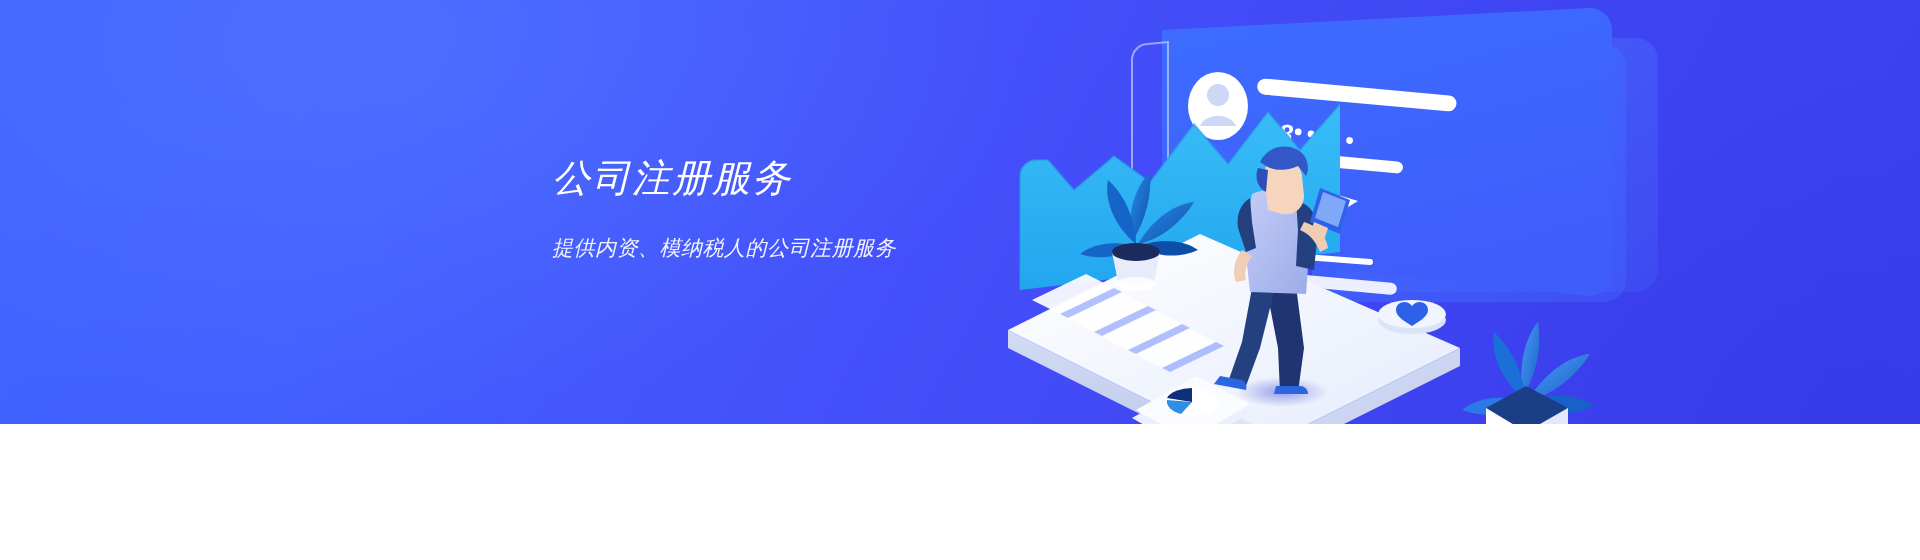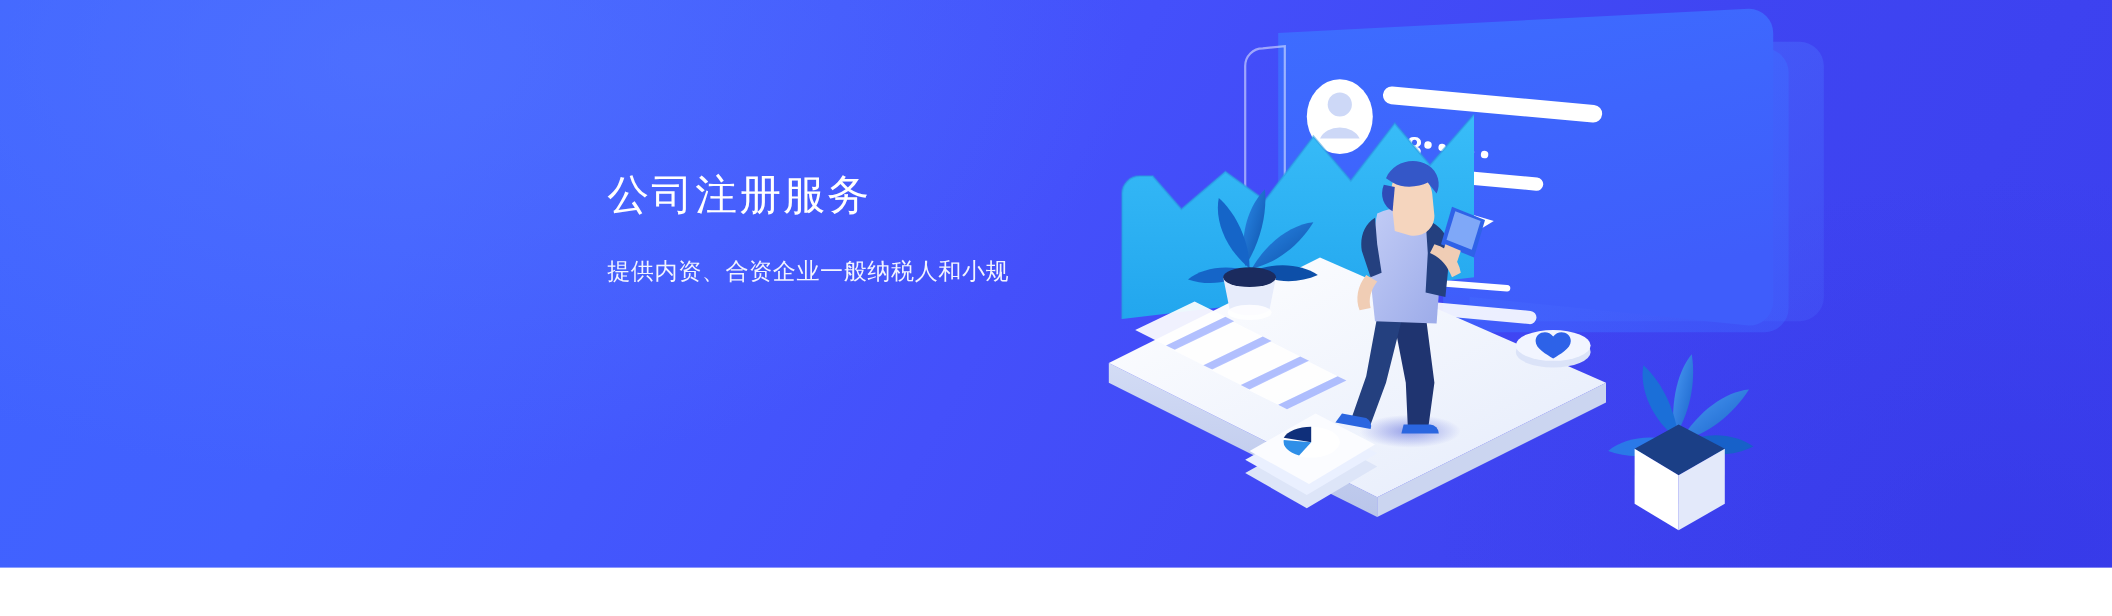--- a/index.html
+++ b/index.html
@@ -1,22 +1,23 @@
 <!DOCTYPE html>
 <html><head>
 <meta charset="utf-8">
 <style>
   html,body{margin:0;padding:0;}
   body{
     width:1920px;height:560px;overflow:hidden;
     font-family:"Liberation Sans","DejaVu Sans",sans-serif;
   }
   #banner{
-    position:relative;width:1920px;height:516px;overflow:hidden;
+    position:relative;width:1920px;height:424px;overflow:hidden;
     background:linear-gradient(118deg,#3f64ff 0%,#4260ff 22%,#4450fb 48%,#3f45f2 72%,#3b3fee 100%);
+    font-style:italic;
   }
   #banner:before{
     content:"";position:absolute;inset:0;
     background:radial-gradient(1100px 620px at 18% 10%, rgba(86,122,255,.55) 0%, rgba(86,122,255,0) 62%);
     pointer-events:none;
   }
   #banner:after{
     content:"";position:absolute;inset:0;
     background:radial-gradient(900px 560px at 96% 96%, rgba(50,52,226,.45) 0%, rgba(50,52,226,0) 60%);
     pointer-events:none;
@@ -39,21 +40,21 @@
   #art svg{display:block;width:1020px;height:560px;}
 </style>
 </head>
 <body>
 
 <div id="banner">
 
   <div class="copy">
     <h1>公司注册服务</h1>
     <div class="sub">
-      <div>提供内资、合资企业一般纳税人和小规</div>
+      <div>提供内资、模纳税人的公司注册服务</div>
     </div>
   </div>
 
   <div id="art">
     <svg viewBox="0 0 1020 560" xmlns="http://www.w3.org/2000/svg">
       <defs>
         <linearGradient id="gCardA" x1="0" y1="0" x2="1" y2="1">
           <stop offset="0" stop-color="#4a77ff" stop-opacity=".55"></stop>
           <stop offset="1" stop-color="#4a6bff" stop-opacity=".25"></stop>
         </linearGradient>

